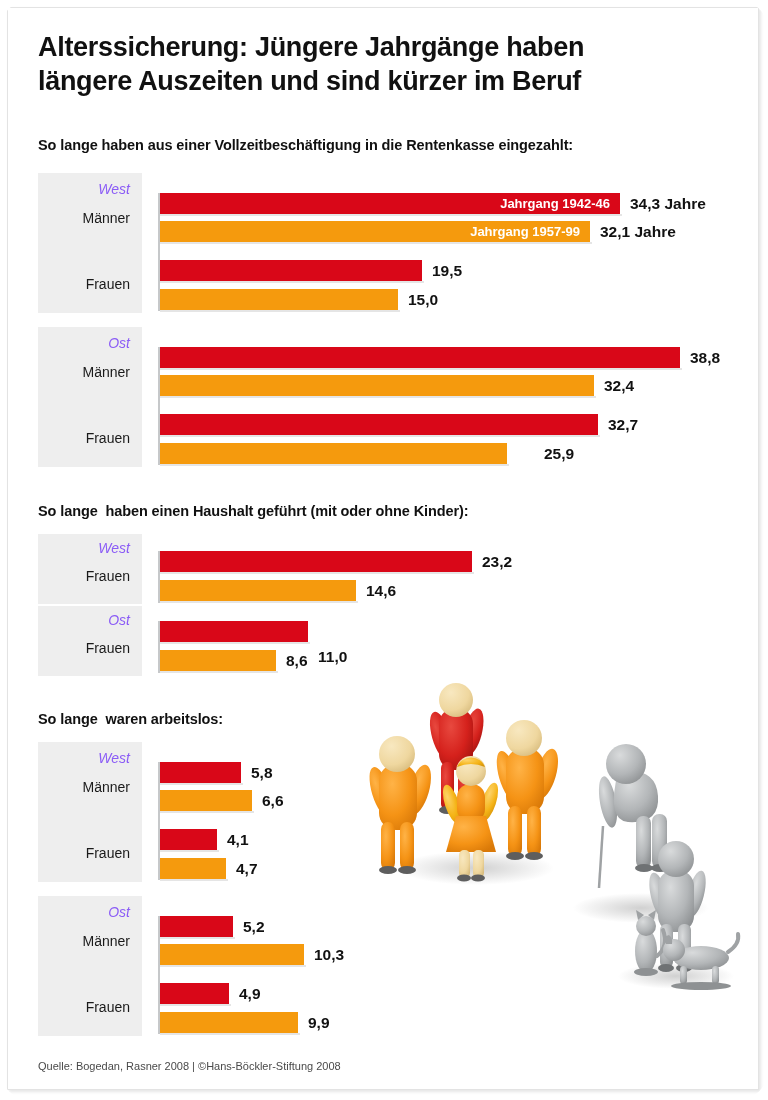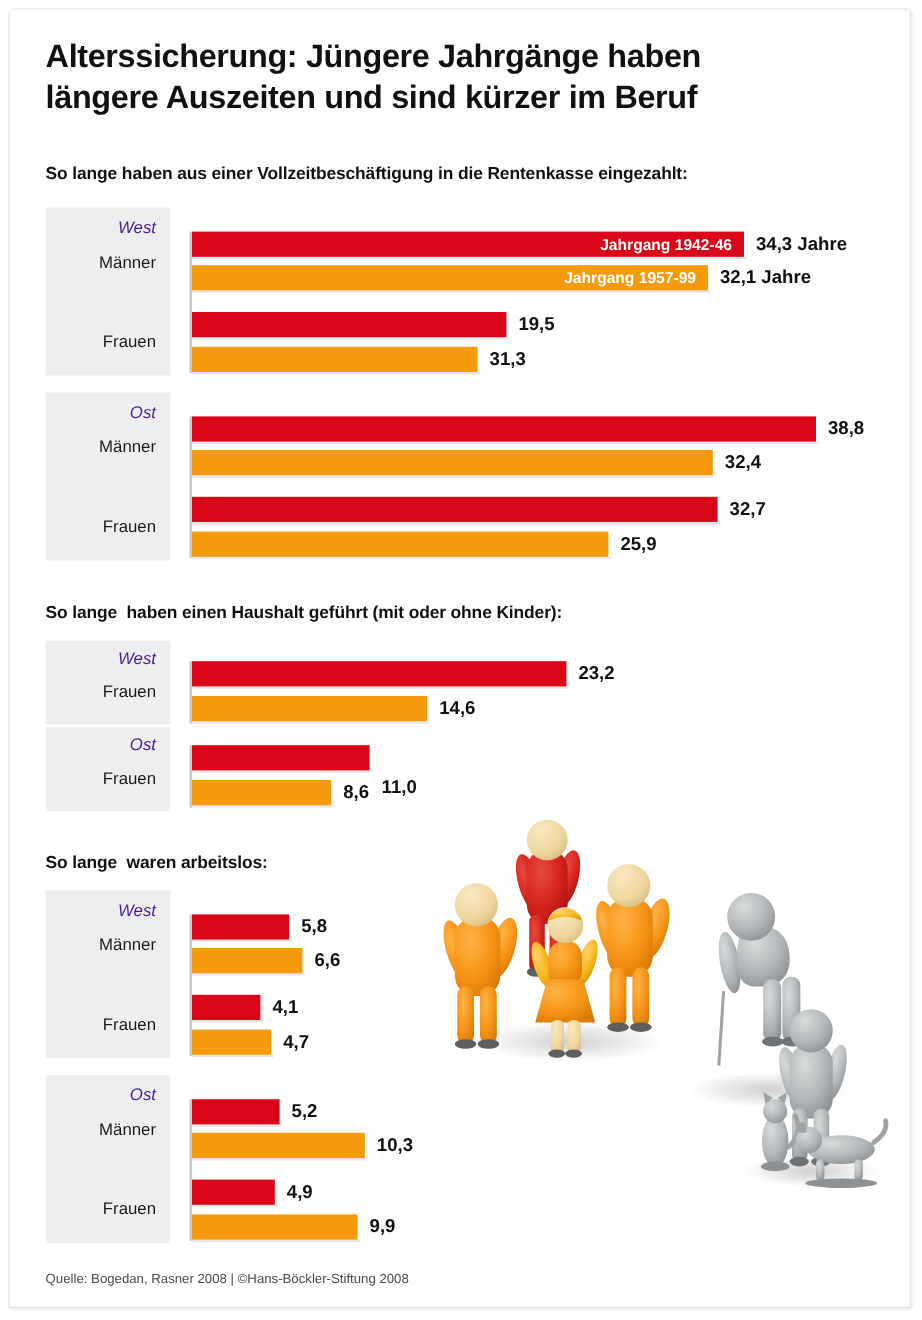--- a/index.html
+++ b/index.html
@@ -57,21 +57,21 @@
     position: absolute;
     background: #eeeeee;
     width: 104px;
     left: 30px;
   }
   .labelbox .lb-region {
     position: absolute;
     right: 12px;
     font-size: 14px;
     font-style: italic;
-    color: #4c1d95;
+    color: #8b5cf6;
   }
   .labelbox .lb-group {
     position: absolute;
     right: 12px;
     font-size: 14px;
     color: #1a1a1a;
   }
 
   .axis {
     position: absolute;
@@ -160,40 +160,40 @@
 
     <div class="bar orange" style="left:152px; top:213px; width:430px">
       <span class="bar-inlabel">Jahrgang 1957-99</span>
     </div>
     <div class="bar-value" style="left:592px; top:213px">32,1 Jahre</div>
 
     <div class="bar red" style="left:152px; top:252px; width:262px"></div>
     <div class="bar-value" style="left:424px; top:252px">19,5</div>
 
     <div class="bar orange" style="left:152px; top:281px; width:238px"></div>
-    <div class="bar-value" style="left:400px; top:281px">31,3</div>
+    <div class="bar-value" style="left:400px; top:281px">15,0</div>
 
     <div class="labelbox" style="top:319px; height:140px">
       <div class="lb-region" style="top:8px">Ost</div>
       <div class="lb-group" style="top:37px">Männer</div>
       <div class="lb-group" style="top:103px">Frauen</div>
     </div>
     <div class="axis" style="left:150px; top:339px; height:118px"></div>
 
     <div class="bar red" style="left:152px; top:339px; width:520px"></div>
     <div class="bar-value" style="left:682px; top:339px">38,8</div>
 
     <div class="bar orange" style="left:152px; top:367px; width:434px"></div>
     <div class="bar-value" style="left:596px; top:367px">32,4</div>
 
     <div class="bar red" style="left:152px; top:406px; width:438px"></div>
     <div class="bar-value" style="left:600px; top:406px">32,7</div>
 
     <div class="bar orange" style="left:152px; top:435px; width:347px"></div>
-    <div class="bar-value" style="left:509px; top:435px">25,9</div>
+    <div class="bar-value" style="left:536px; top:435px">25,9</div>
 
     <div class="sec-title" style="top:495px">So lange  haben einen Haushalt geführt (mit oder ohne Kinder):</div>
 
     <div class="labelbox" style="top:526px; height:70px">
       <div class="lb-region" style="top:6px">West</div>
       <div class="lb-group" style="top:34px">Frauen</div>
     </div>
     <div class="axis" style="left:150px; top:543px; height:52px"></div>
 
     <div class="bar red" style="left:152px; top:543px; width:312px"></div>

